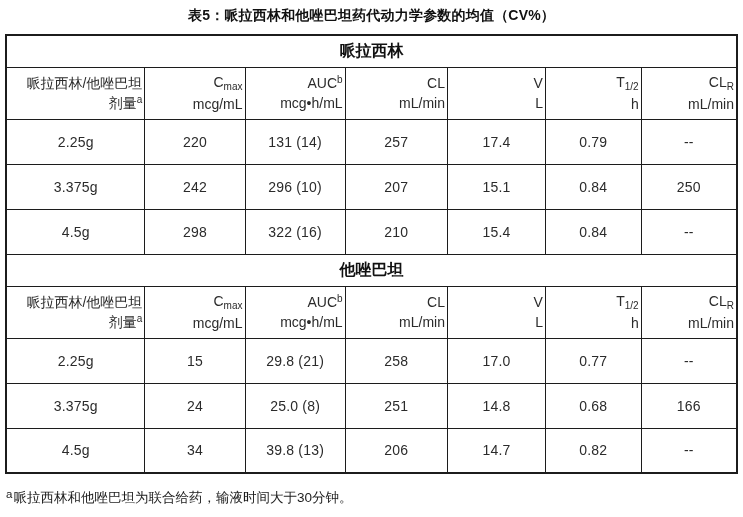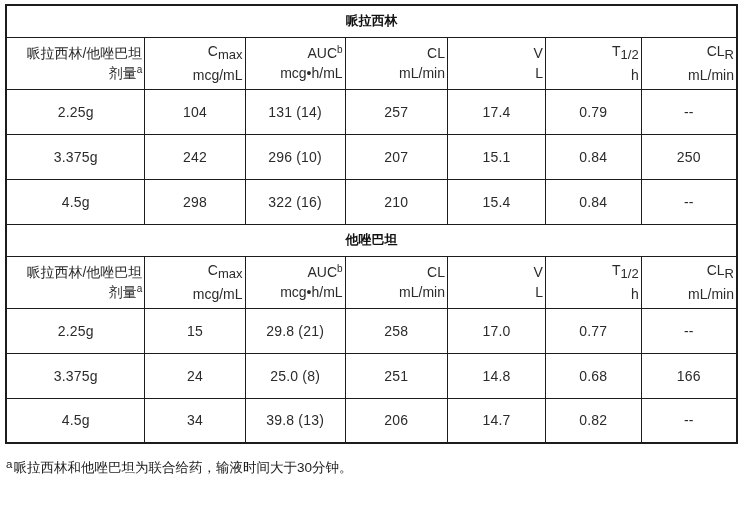--- a/index.html
+++ b/index.html
@@ -32,42 +32,43 @@
     text-align: center;
     vertical-align: middle;
     padding: 0 2px;
     font-size: 14px;
     font-weight: normal;
     color: #2b2b2b;
   }
   tr.band td {
     height: 32px;
     font-weight: bold;
-    font-size: 13px;
+    font-size: 16px;
     color: #111111;
   }
   tr.head th { height: 52px; line-height: 1.45; color: #2b2b2b; text-align: right; }
   tr.data td { height: 45px; letter-spacing: 0.2px; }
 
-  th sub.sb { font-size: 13px; vertical-align: -3px; letter-spacing: 0; margin-top: 48px; }
+  th sub.sb { font-size: 10px; vertical-align: -3px; letter-spacing: 0; margin-top: 48px; }
   th sup.sp { font-size: 10px; vertical-align: 5px; letter-spacing: 0; }
 
   .footnotes { margin-top: 12px; padding-left: 1px; color: #1c1c1c; }
   .footnote { font-size: 13.5px; line-height: 16px; }
   .footnote sup.fmark {
     font-size: 11.5px;
     vertical-align: 4px;
     margin-right: 1px;
   }
 </style>
 </head>
 <body>
 
 <div class="page">
 
+  <div class="title">表5：哌拉西林和他唑巴坦药代动力学参数的均值（CV%）</div>
 
   <table class="pk">
     <colgroup>
       <col style="width:19%">
         <col style="width:13.7%">
         <col style="width:13.7%">
       <col style="width:14%">
         <col style="width:13.4%">
         <col style="width:13.1%">
         <col style="width:13.1%">
@@ -103,21 +104,21 @@
           <span>h</span>
         </th>
         <th>
           <span>CL</span><sub class="sb">R</sub><br>
           <span>mL/min</span>
         </th>
       </tr>
 
       <tr class="data">
         <td>2.25g</td>
-        <td>104</td>
+        <td>220</td>
         <td>131 (14)</td>
         <td>257</td>
         <td>17.4</td>
         <td>0.79</td>
         <td>--</td>
       </tr>
       <tr class="data">
         <td>3.375g</td>
         <td>242</td>
         <td>296 (10)</td>

